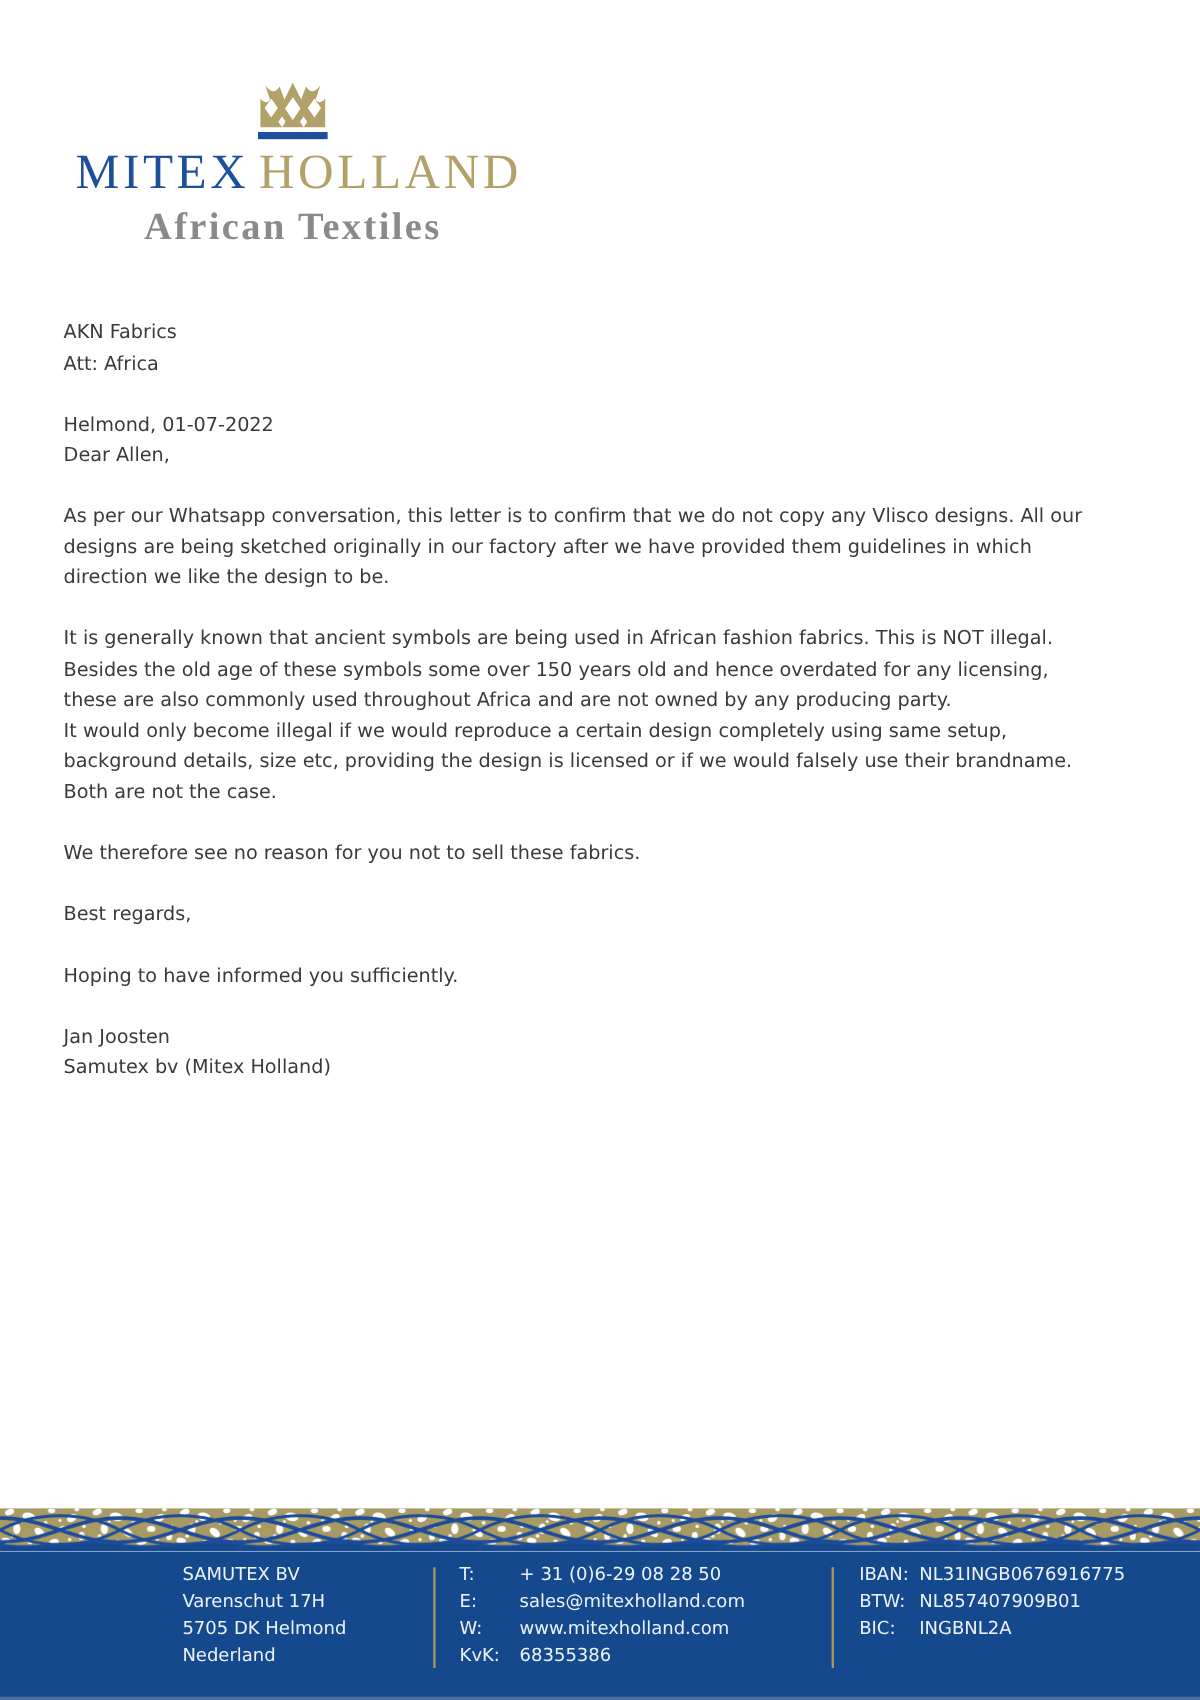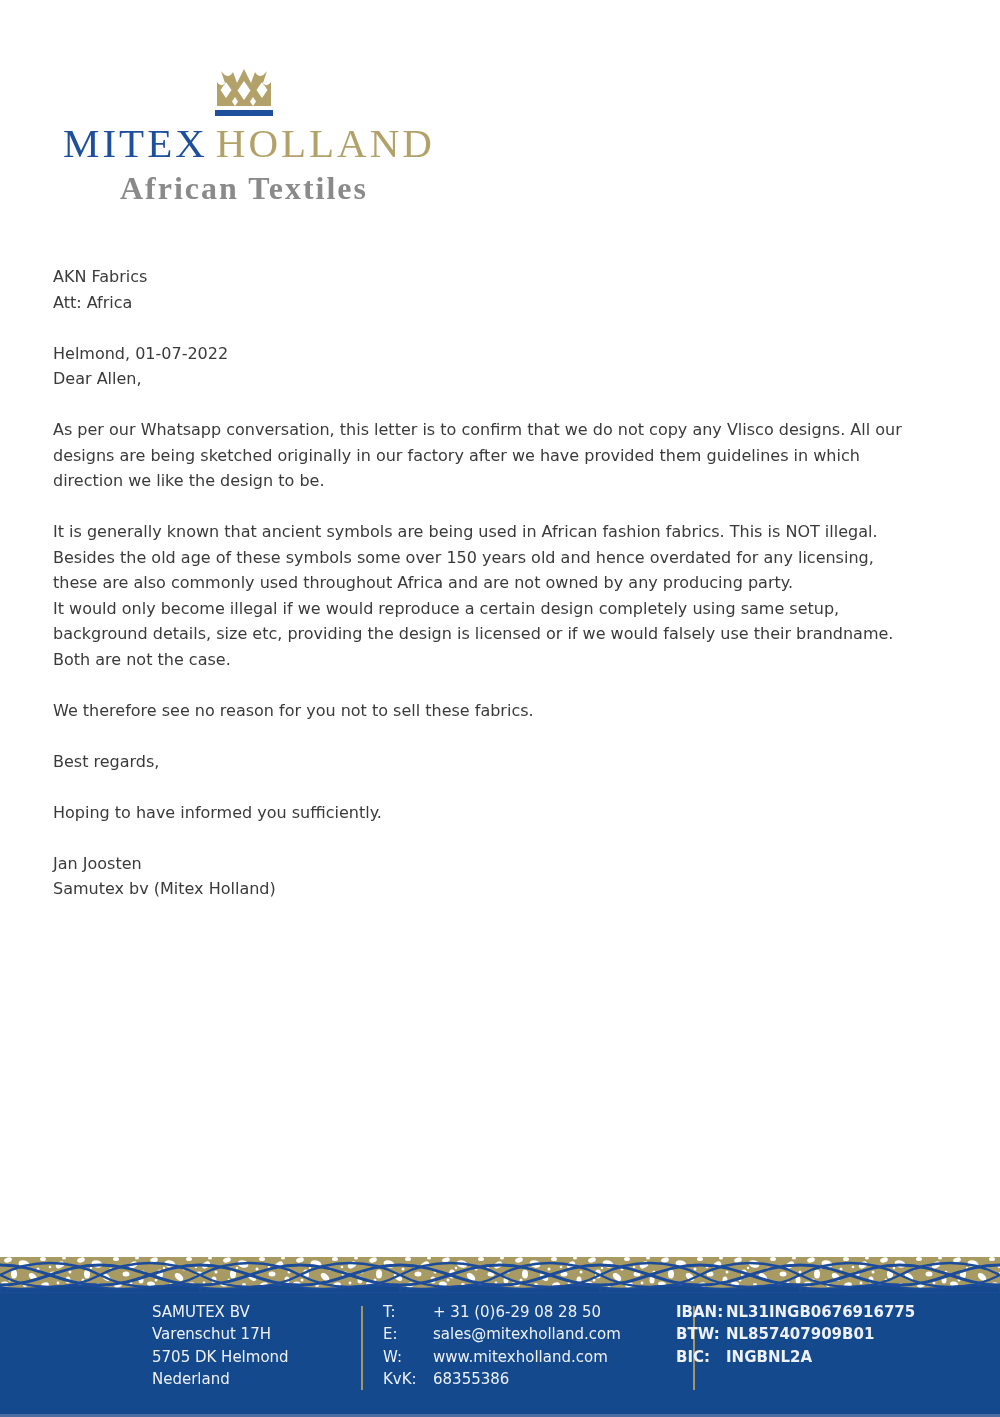--- a/index.html
+++ b/index.html
@@ -27,21 +27,21 @@
 
   
   .band{position:absolute;left:0;bottom:124px;width:1000px;height:38px;display:block;}
 
   
   .footer{position:absolute;left:0;bottom:0;width:1000px;height:124px;
           background:#15498e;color:#eef2f8;font-size:15px;}
   .footer .col{position:absolute;top:8px;line-height:22.4px;}
   .addr{left:112px;margin-left:40px;}
   .contact{left:383px;}
-  .bank{left:676px;font-weight:bold;}
+  .bank{left:716px;}
   .row{display:flex;}
   .lbl{flex:0 0 50px;}
   .val{white-space:pre;}
   .divider{position:absolute;top:13px;height:84px;width:2px;background:#a5965f;}
   .div1{left:361px;}
   .div2{left:693px;}
   .bottom-strip{position:absolute;left:0;bottom:0;width:100%;height:3px;background:#4c6da1;}
 </style>
 </head>
 <body>

